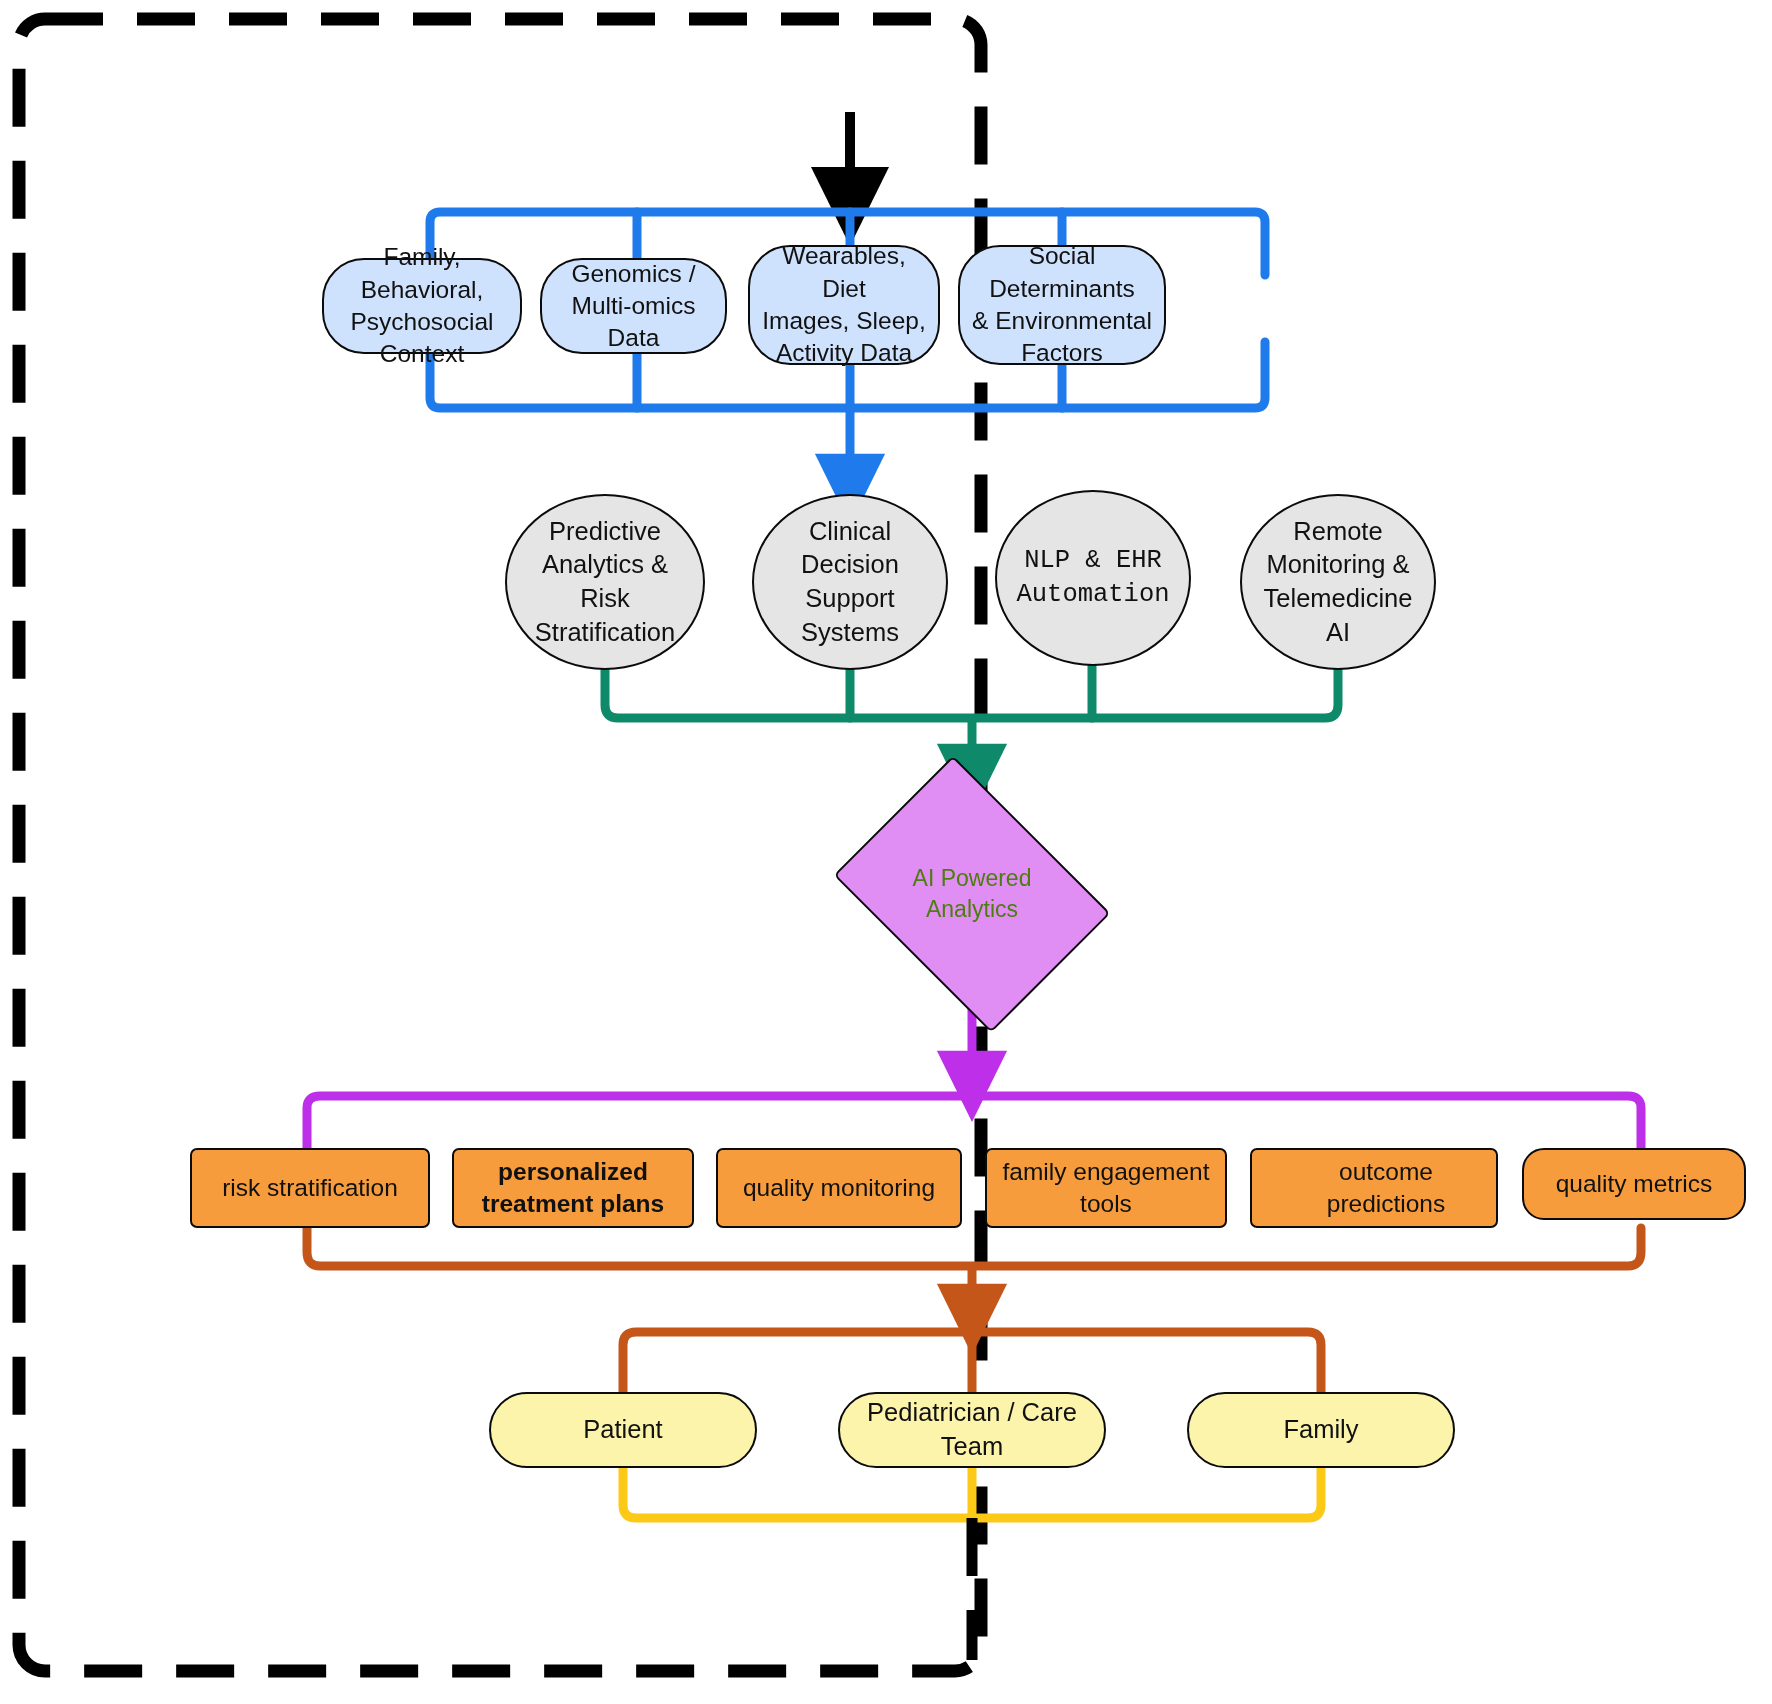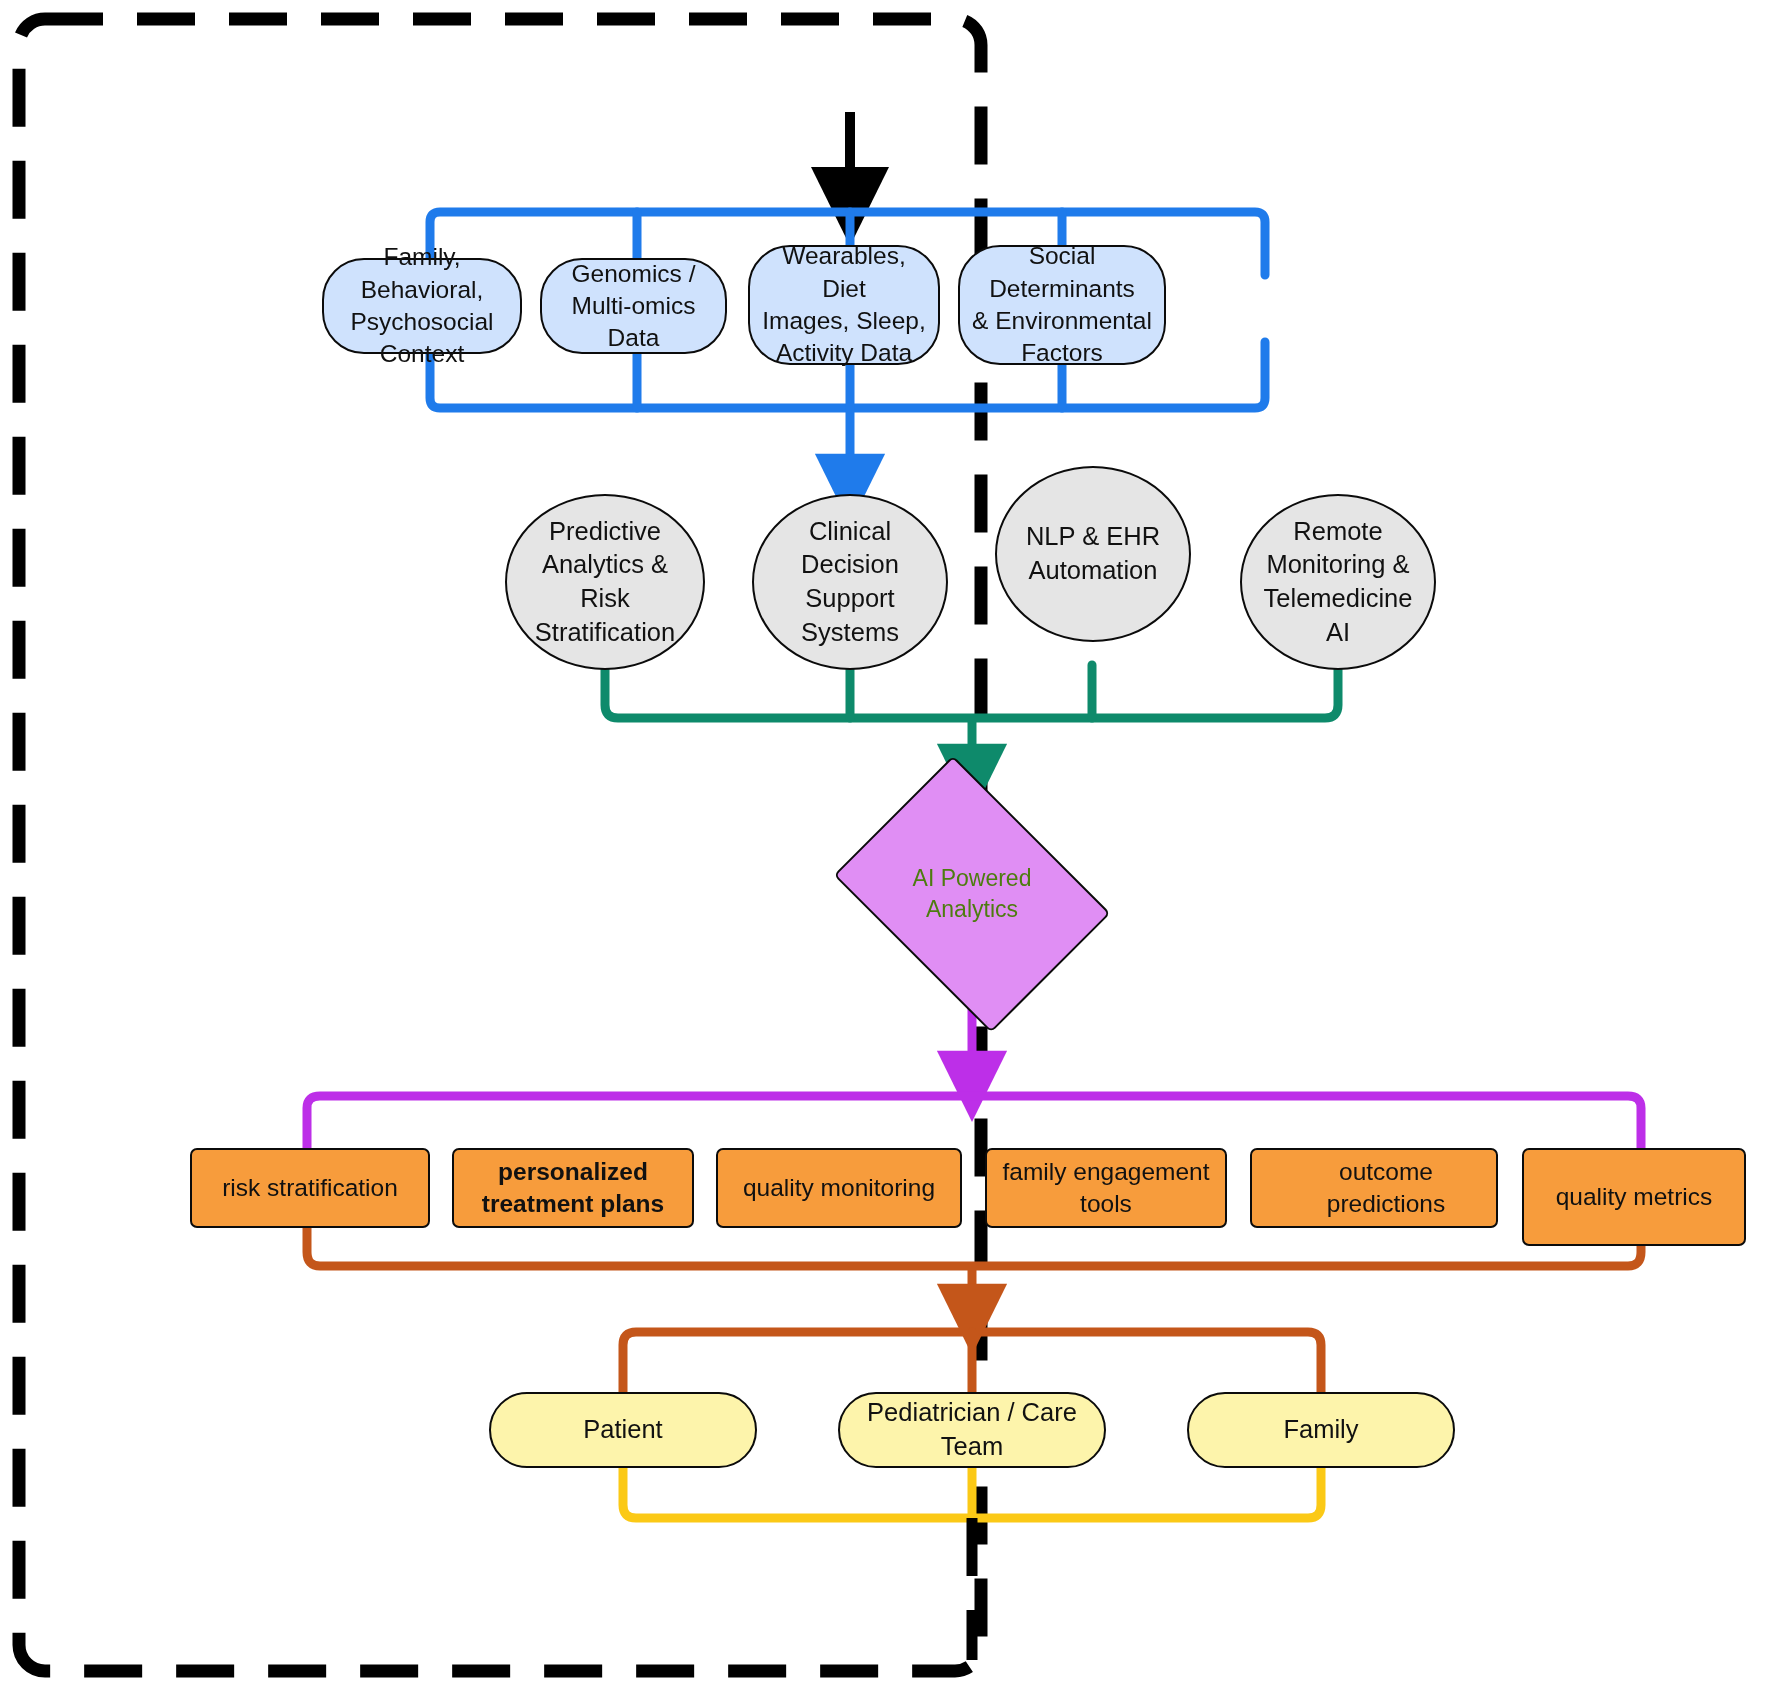--- a/index.html
+++ b/index.html
@@ -189,21 +189,21 @@
 
   <div class="node n-capability" style="left:505px; top:494px; width:200px; height:176px;">
     <span class="lbl">Predictive
 Analytics &amp; Risk
 Stratification</span>
   </div>
   <div class="node n-capability" style="left:752px; top:494px; width:196px; height:176px;">
     <span class="lbl">Clinical Decision
 Support Systems</span>
   </div>
-  <div class="node n-capability" style="left:995px; top:466px; width:196px; height:176px;">
+  <div class="node n-capability" style="left:995px; top:490px; width:196px; height:176px;font-family:Liberation Mono, monospace;">
     <span class="lbl">NLP &amp; EHR
 Automation</span>
   </div>
   <div class="node n-capability" style="left:1240px; top:494px; width:196px; height:176px;">
     <span class="lbl">Remote
 Monitoring &amp;
 Telemedicine AI</span>
   </div>
 
   <div class="n-diamond-wrap" style="left:818px; top:778px; width:308px; height:232px;">
@@ -222,21 +222,21 @@
   <div class="node n-output" style="left:716px; top:1148px; width:246px; height:80px;">
     <span class="lbl">quality monitoring</span>
   </div>
   <div class="node n-output" style="left:985px; top:1148px; width:242px; height:80px;">
     <span class="lbl">family engagement
 tools</span>
   </div>
   <div class="node n-output" style="left:1250px; top:1148px; width:248px; height:80px;padding-left:24px;">
     <span class="lbl">outcome predictions</span>
   </div>
-  <div class="node n-output" style="left:1522px; top:1148px; width:224px; height:98px;">
+  <div class="node n-output" style="left:1522px; top:1148px; width:224px; height:72px;border-radius:22px;">
     <span class="lbl">quality metrics</span>
   </div>
 
   <div class="node n-stakeholder" style="left:489px; top:1392px; width:268px; height:76px;">
     <span class="lbl">Patient</span>
   </div>
   <div class="node n-stakeholder" style="left:838px; top:1392px; width:268px; height:76px;">
     <span class="lbl">Pediatrician / Care
 Team</span>
   </div>

